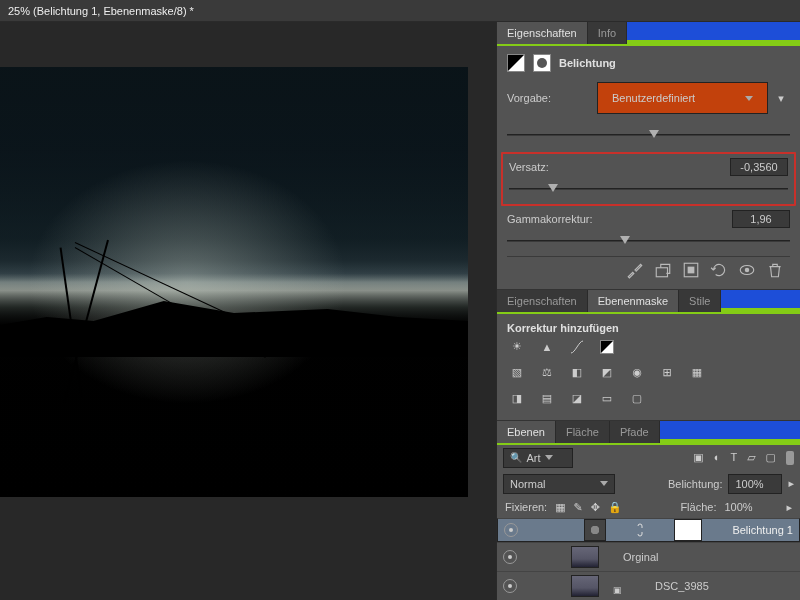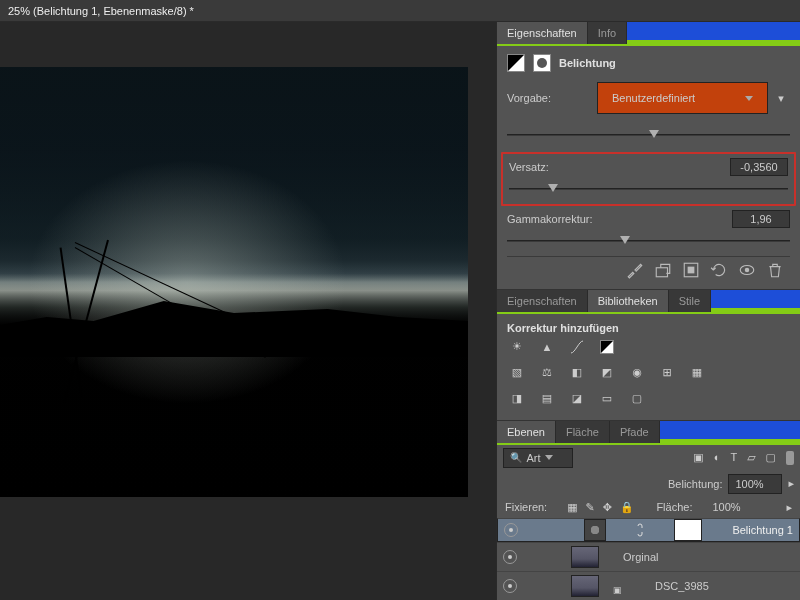--- a/index.html
+++ b/index.html
@@ -36,21 +36,21 @@
   .hl{border:2px solid #c8302a;padding:4px 6px 0;margin:10px -6px 4px;border-radius:1px}
   .btnrow{display:flex;justify-content:flex-end;gap:10px;padding:4px 6px;border-top:1px solid #3a3a3a;margin-top:4px}
   .ibtn{width:18px;height:16px;opacity:.85}
 
   .korr-grid{display:flex;flex-wrap:wrap;gap:10px;padding:4px 0}
   .kic{width:20px;height:18px;display:flex;align-items:center;justify-content:center}
 
   .ebrow{display:flex;align-items:center;gap:6px;padding:3px 6px}
   .ebrow .eb-sel{height:20px;background:#3a3a3a;border:1px solid #222;padding:0 6px;display:flex;align-items:center;gap:4px}
   .ebrow .tools{display:flex;gap:10px;margin-left:auto}
-  .lockrow{padding:4px 8px;display:flex;align-items:center;gap:20px}
+  .lockrow{padding:4px 8px;display:flex;align-items:center;gap:8px}
   .lockrow .icons{display:flex;gap:8px}
   .layer{height:30px;display:flex;align-items:center;padding:0 6px;gap:24px;border-top:1px solid #444}
   .layer.sel{background:#6a7a8c}
   .eye{width:14px;height:14px;border:1px solid #999;border-radius:50%;position:relative}
   .eye::after{content:"";position:absolute;inset:4px;background:#ccc;border-radius:50%}
   .thumb-img{width:28px;height:22px;background:linear-gradient(180deg,#667 0%,#556 60%,#223 100%);border:1px solid #222}
   .adjthumb{width:22px;height:22px;border:1px solid #222;background:radial-gradient(circle at 50% 50%,#888 30%,#444 31%)}
   .maskthumb{width:28px;height:22px;background:#fff;border:1px solid #222}
   .link{width:8px;height:14px}
   svg{display:block}
@@ -153,21 +153,21 @@
             <svg viewBox="0 0 16 16">
               <path d="M4 5h8l-1 9H5z M3 5h10 M6 3h4v2H6z" stroke="#ccc" fill="none"></path>
             </svg>
           </span>
       </div>
     </div>
     <div class="sep"></div>
 
     <div class="tabbar">
       <div class="tab">Eigenschaften</div>
-      <div class="tab active">Bibliotheken</div>
+      <div class="tab active">Ebenenmaske</div>
       <div class="tab">Stile</div>
     </div>
     <div class="panel-body">
       <b style="color:#e0e0e0">Korrektur hinzufügen</b>
       <div class="korr-grid">
         <span class="kic">☀</span>
         <span class="kic">▲</span>
         <span class="kic">
             <svg width="16" height="16">
               <path d="M2 14 C6 14 10 2 14 2" stroke="#ccc" fill="none"></path>
@@ -212,20 +212,24 @@
         <span>▣</span>
         <span>◐</span>
         <span>T</span>
         <span>▱</span>
         <span>▢</span>
         <span style="width:8px;height:14px;background:#999;border-radius:2px;display:inline-block"></span>
       </div>
     </div>
 
     <div class="ebrow">
+      <div class="eb-sel" style="width:112px">
+        <span>Normal</span>
+        <span class="caret" style="margin-left:auto"></span>
+      </div>
       <span style="margin-left:auto">Belichtung:</span>
       <div class="eb-sel" style="width:54px">
         <span>100%</span>
       </div>
       <span>▸</span>
     </div>
 
     <div class="lockrow">
       <span>Fixieren:</span>
       <div class="icons">

